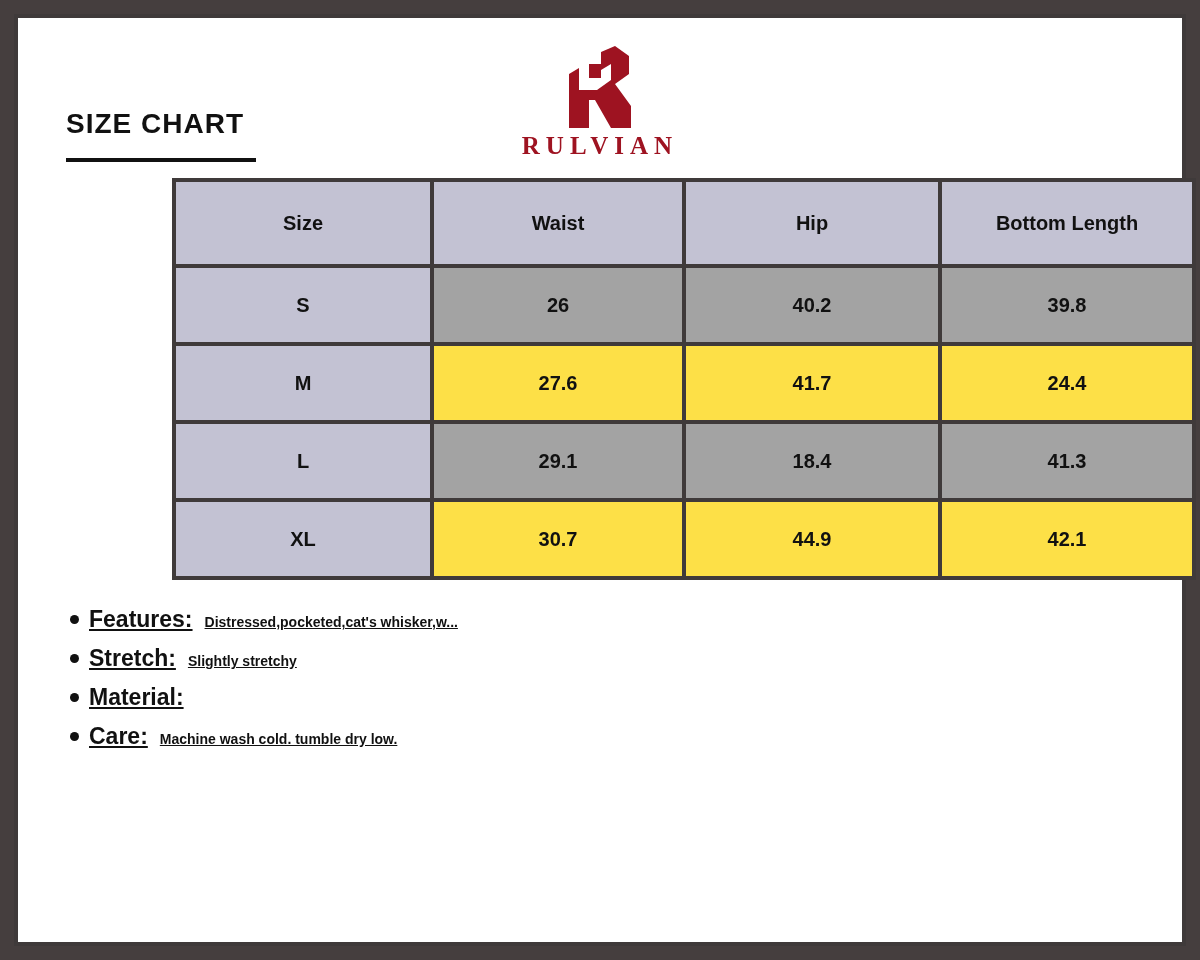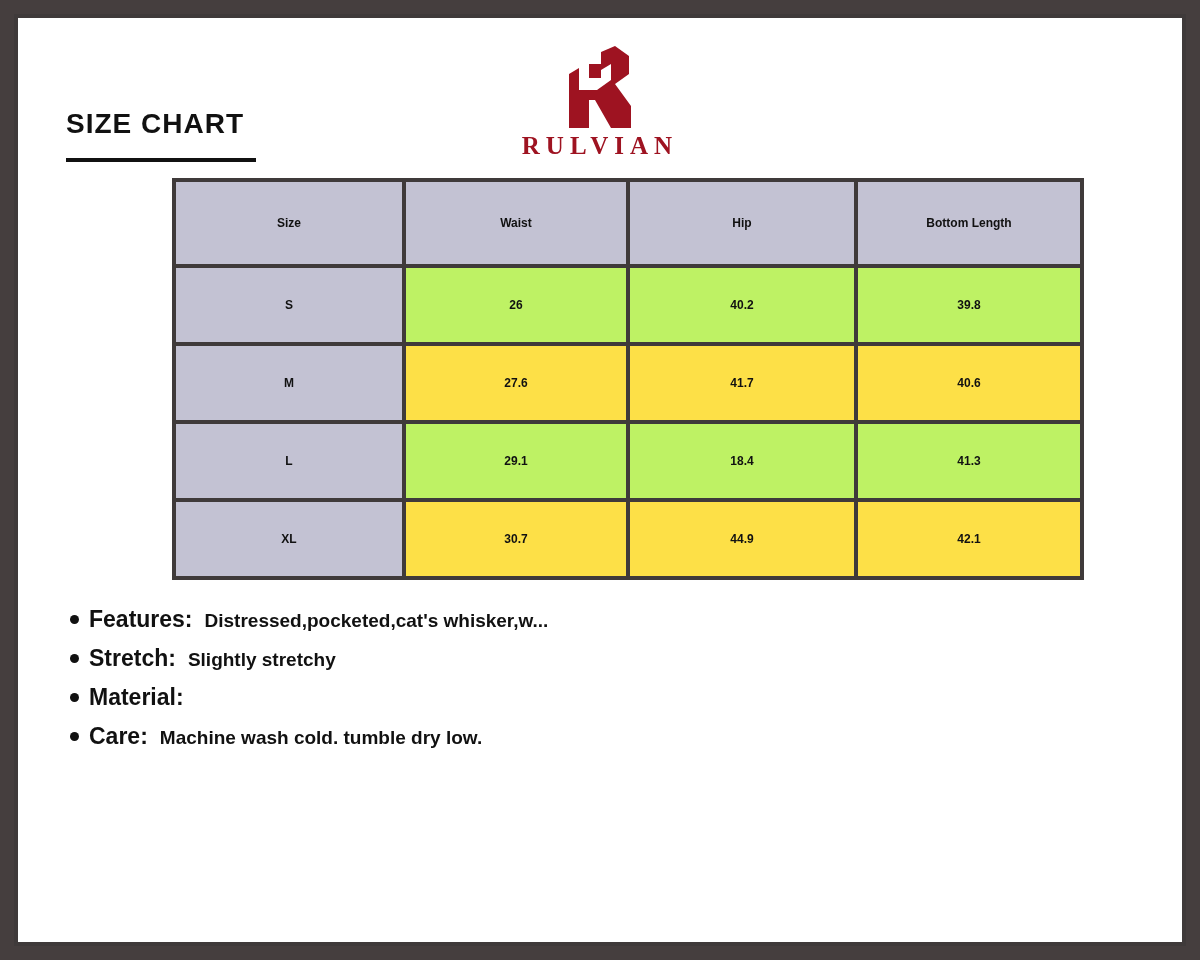--- a/index.html
+++ b/index.html
@@ -86,50 +86,51 @@
   table.size-table {
     border-collapse: separate;
     border-spacing: 4px;
     width: 100%;
     background: #3f3a3a;
     table-layout: fixed;
   }
   table.size-table th,
   table.size-table td {
     text-align: center;
-    font-size: 12px;
+    font-size: 20px;
     font-weight: bold;
     color: #111111;
     height: 74px;
-    padding: 0 6px;
+    padding: 0 20px;
   }
   table.size-table th {
     background: #c3c2d3;
     height: 82px;
   }
   th.col-size { width: 214px; }
   th.col-waist { width: 208px; }
   th.col-hip { width: 212px; }
   th.col-len { width: 210px; }
   td.size-cell {
     background: #c3c2d3;
     font-size: 17px;
   }
   td.val-odd {
-    background: #bef264;
+    background: #a3a3a3;
     font-size: 17px;
   }
   td.val-even {
     background: #fde047;
     font-size: 17px;
   }
 
   
   .notes {
     margin: 26px 0 0 52px;
+    text-decoration: underline;
   }
   .note-row {
     display: flex;
     align-items: baseline;
     margin-bottom: 12px;
   }
   .bullet {
     width: 9px;
     height: 9px;
     border-radius: 50%;
@@ -139,21 +140,21 @@
     position: relative;
     top: -3px;
   }
   .note-label {
     font-size: 23px;
     font-weight: bold;
     color: #111111;
     white-space: nowrap;
   }
   .note-value {
-    font-size: 19px;
+    font-size: 14px;
     font-weight: bold;
     color: #111111;
     margin-left: 12px;
   }
 </style>
 </head>
 <body>
 
 <div class="page">
   <div class="inner">
@@ -186,21 +187,21 @@
           <tr>
             <td class="size-cell">S</td>
             <td class="val-odd">26</td>
             <td class="val-odd">40.2</td>
             <td class="val-odd">39.8</td>
           </tr>
           <tr>
             <td class="size-cell">M</td>
             <td class="val-even">27.6</td>
             <td class="val-even">41.7</td>
-            <td class="val-even">40.6</td>
+            <td class="val-even">24.4</td>
           </tr>
           <tr>
             <td class="size-cell">L</td>
             <td class="val-odd">29.1</td>
             <td class="val-odd">18.4</td>
             <td class="val-odd">41.3</td>
           </tr>
           <tr>
             <td class="size-cell">XL</td>
             <td class="val-even">30.7</td>

